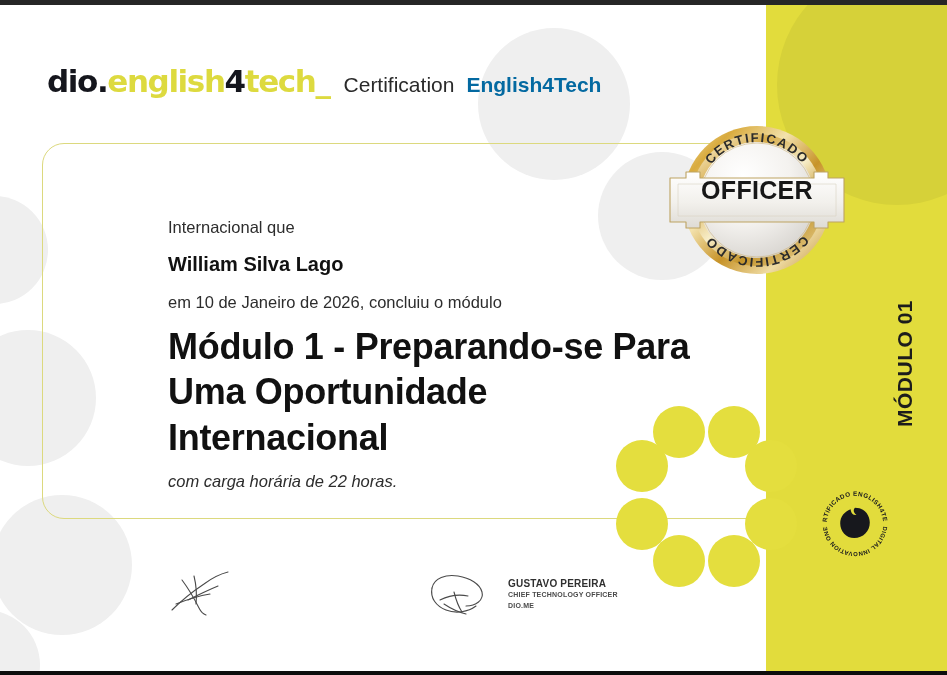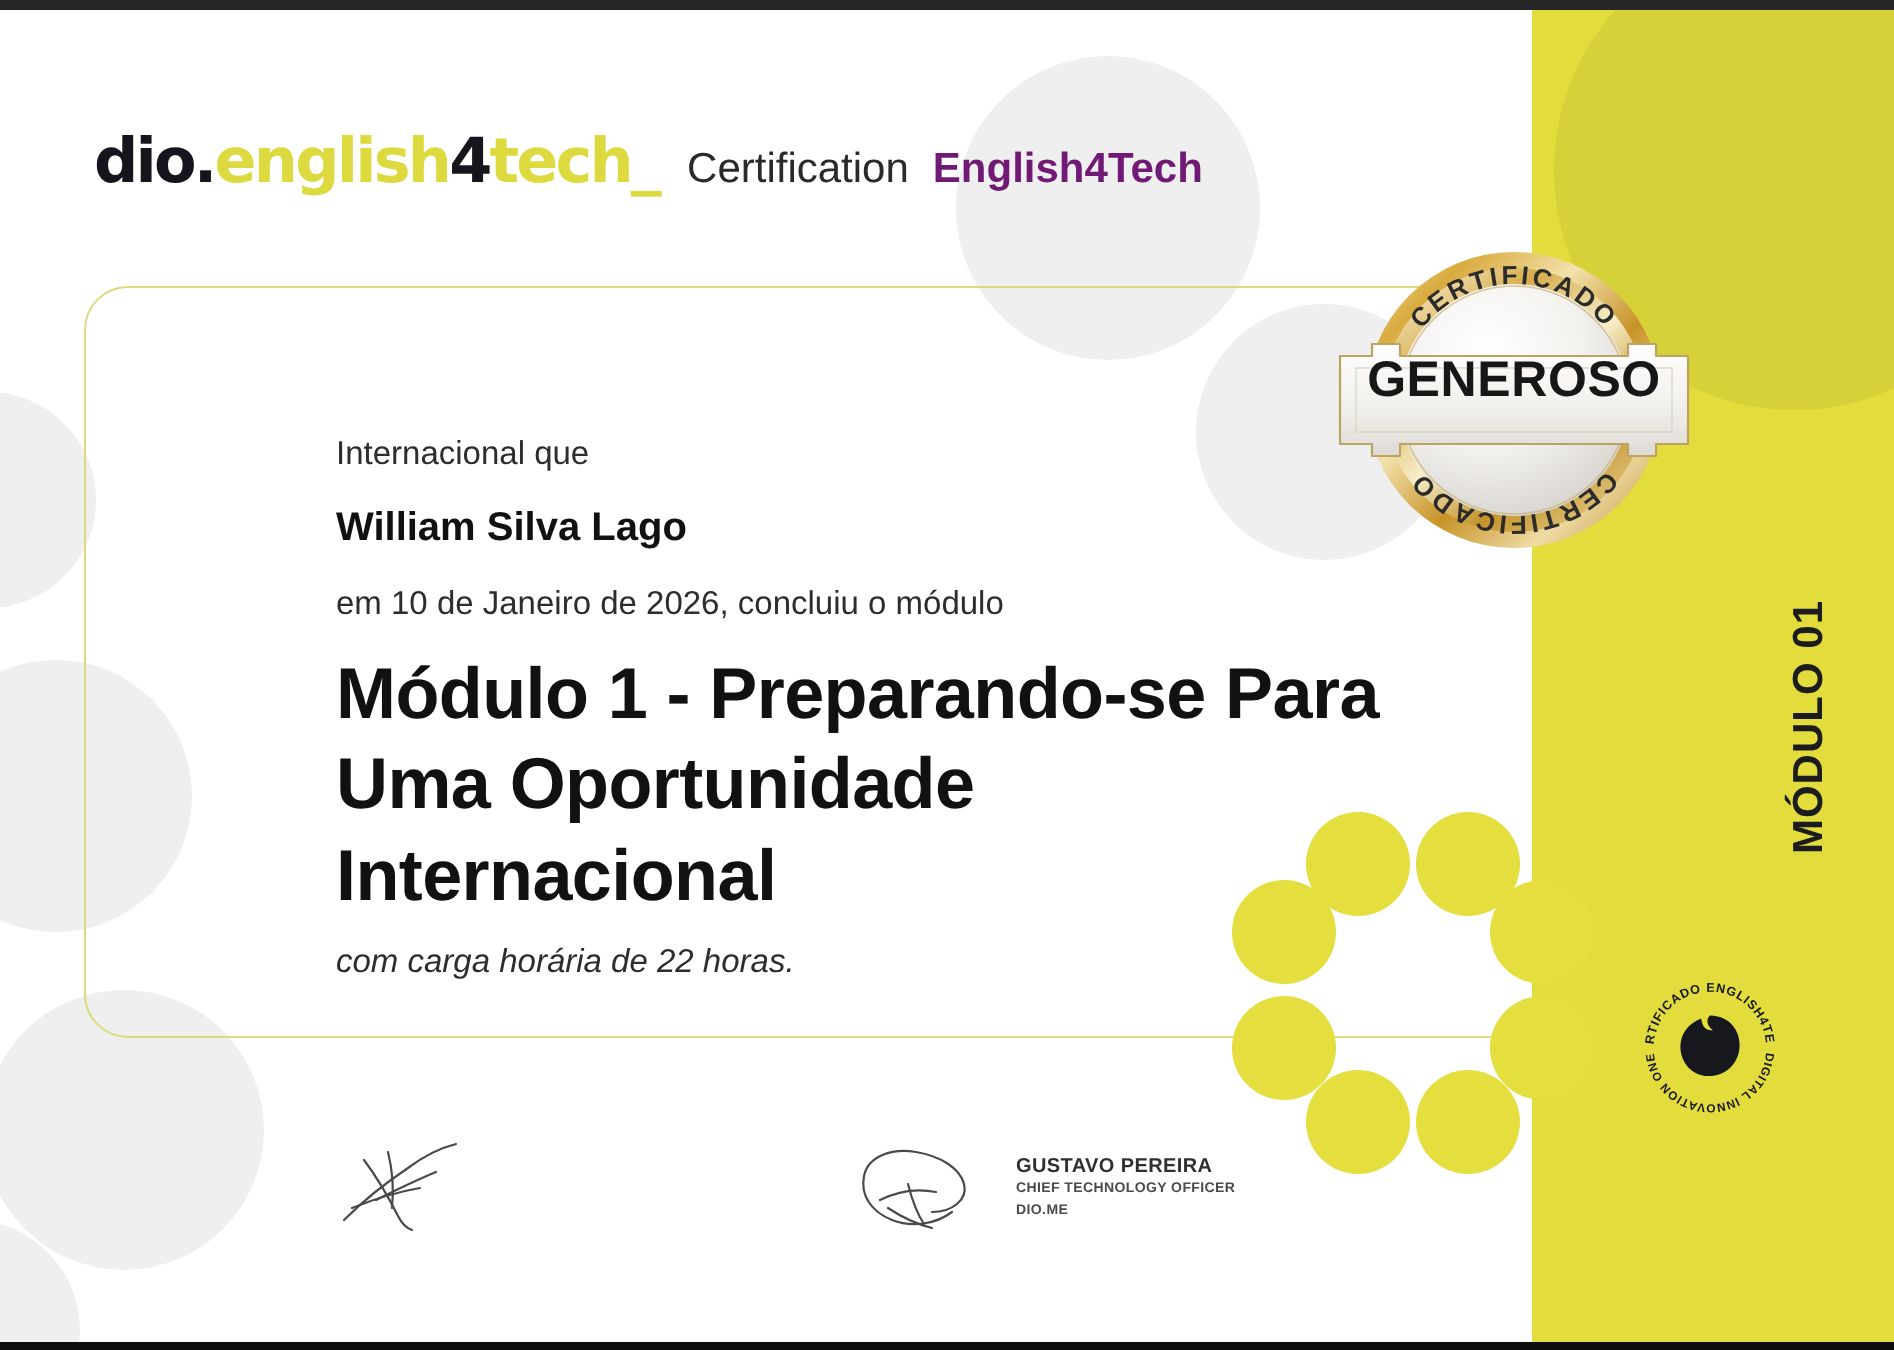--- a/index.html
+++ b/index.html
@@ -119,21 +119,21 @@
   .logo-dark  { color: #15161d; }
   .logo-green { color: #ddda3f; }
   .header-sep { display: inline-block; width: 14px; }
   .header-cert {
     font-size: 21px;
     color: #2a2a2a;
     font-weight: normal;
   }
   .header-brand {
     font-size: 21px;
-    color: #701a75;
+    color: #0369a1;
     font-weight: bold;
     margin-left: 12px;
   }
 
   
   .body-text { position: absolute; left: 168px; top: 218px; z-index: 30; }
   .line-intro {
     font-size: 16.5px;
     color: #2d2d2d;
     margin-bottom: 16px;
@@ -324,21 +324,21 @@
         <textPath href="#sealArcTop" startOffset="50%" text-anchor="middle">CERTIFICADO</textPath>
       </text>
       <text font-size="13" font-weight="bold" fill="#2b2b2b" font-family="'Liberation Sans',sans-serif" letter-spacing="1.6">
         <textPath href="#sealArcBot" startOffset="50%" text-anchor="middle">CERTIFICADO</textPath>
       </text>
 
       <path d="M 6,74 L 22,74 L 22,68 L 36,68 L 36,74 L 150,74 L 150,68 L 164,68 L 164,74 L 180,74
                L 180,118 L 164,118 L 164,124 L 150,124 L 150,118 L 36,118 L 36,124 L 22,124 L 22,118 L 6,118 Z" fill="url(#banner)" stroke="#bda362" stroke-width="1.1" stroke-linejoin="round"></path>
       <path d="M 14,80 L 172,80 L 172,112 L 14,112 Z" fill="none" stroke="#d8d2c2" stroke-width="0.7" opacity="0.85"></path>
     </svg>
-    <div class="seal-code">GENEROSO</div>
+    <div class="seal-code">OFFICER</div>
   </div>
 
   <div class="signature-block sig-1">
     <svg class="sig-mark" viewBox="0 0 76 56">
       <g fill="none" stroke="#4a4a4a" stroke-width="1.1" stroke-linecap="round">
         <path d="M6,44 C14,36 26,26 38,18 C46,12 54,8 62,6"></path>
         <path d="M16,14 C22,22 28,32 33,42 C35,46 37,48 40,49"></path>
         <path d="M22,34 C30,30 40,25 52,20"></path>
         <path d="M28,10 C30,18 31,28 30,38"></path>
         <path d="M10,38 C20,34 32,30 44,28"></path>

